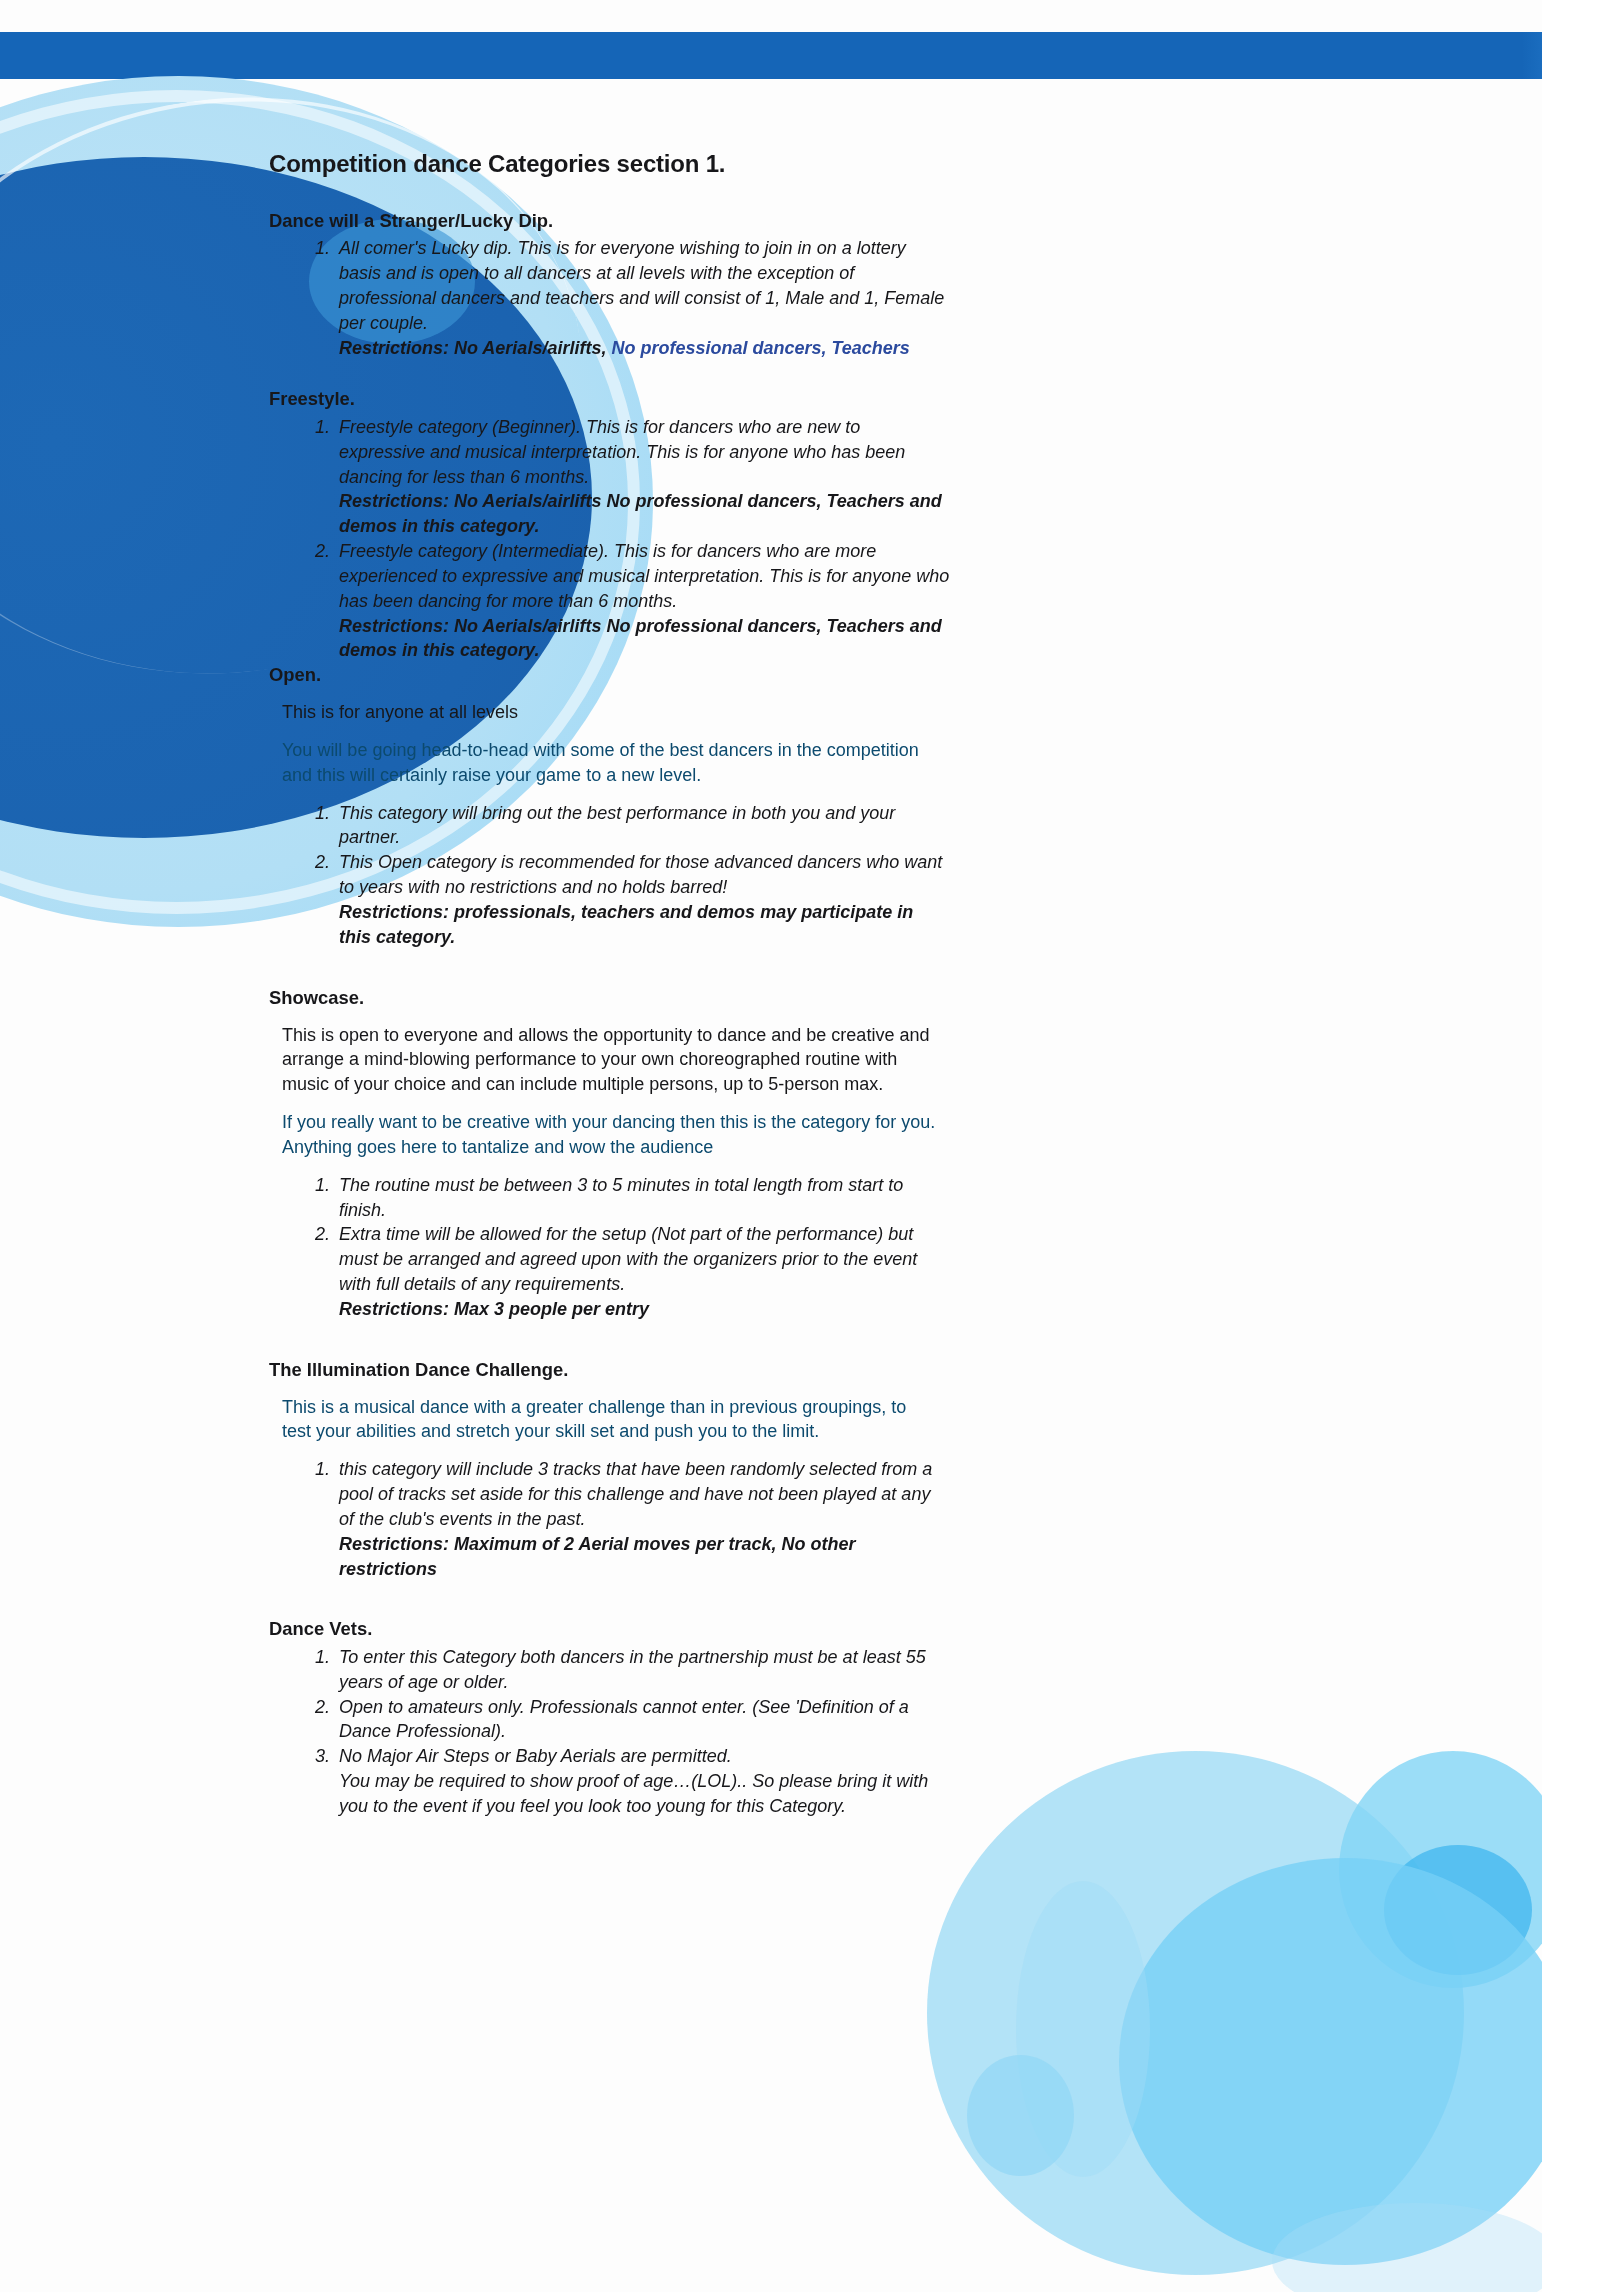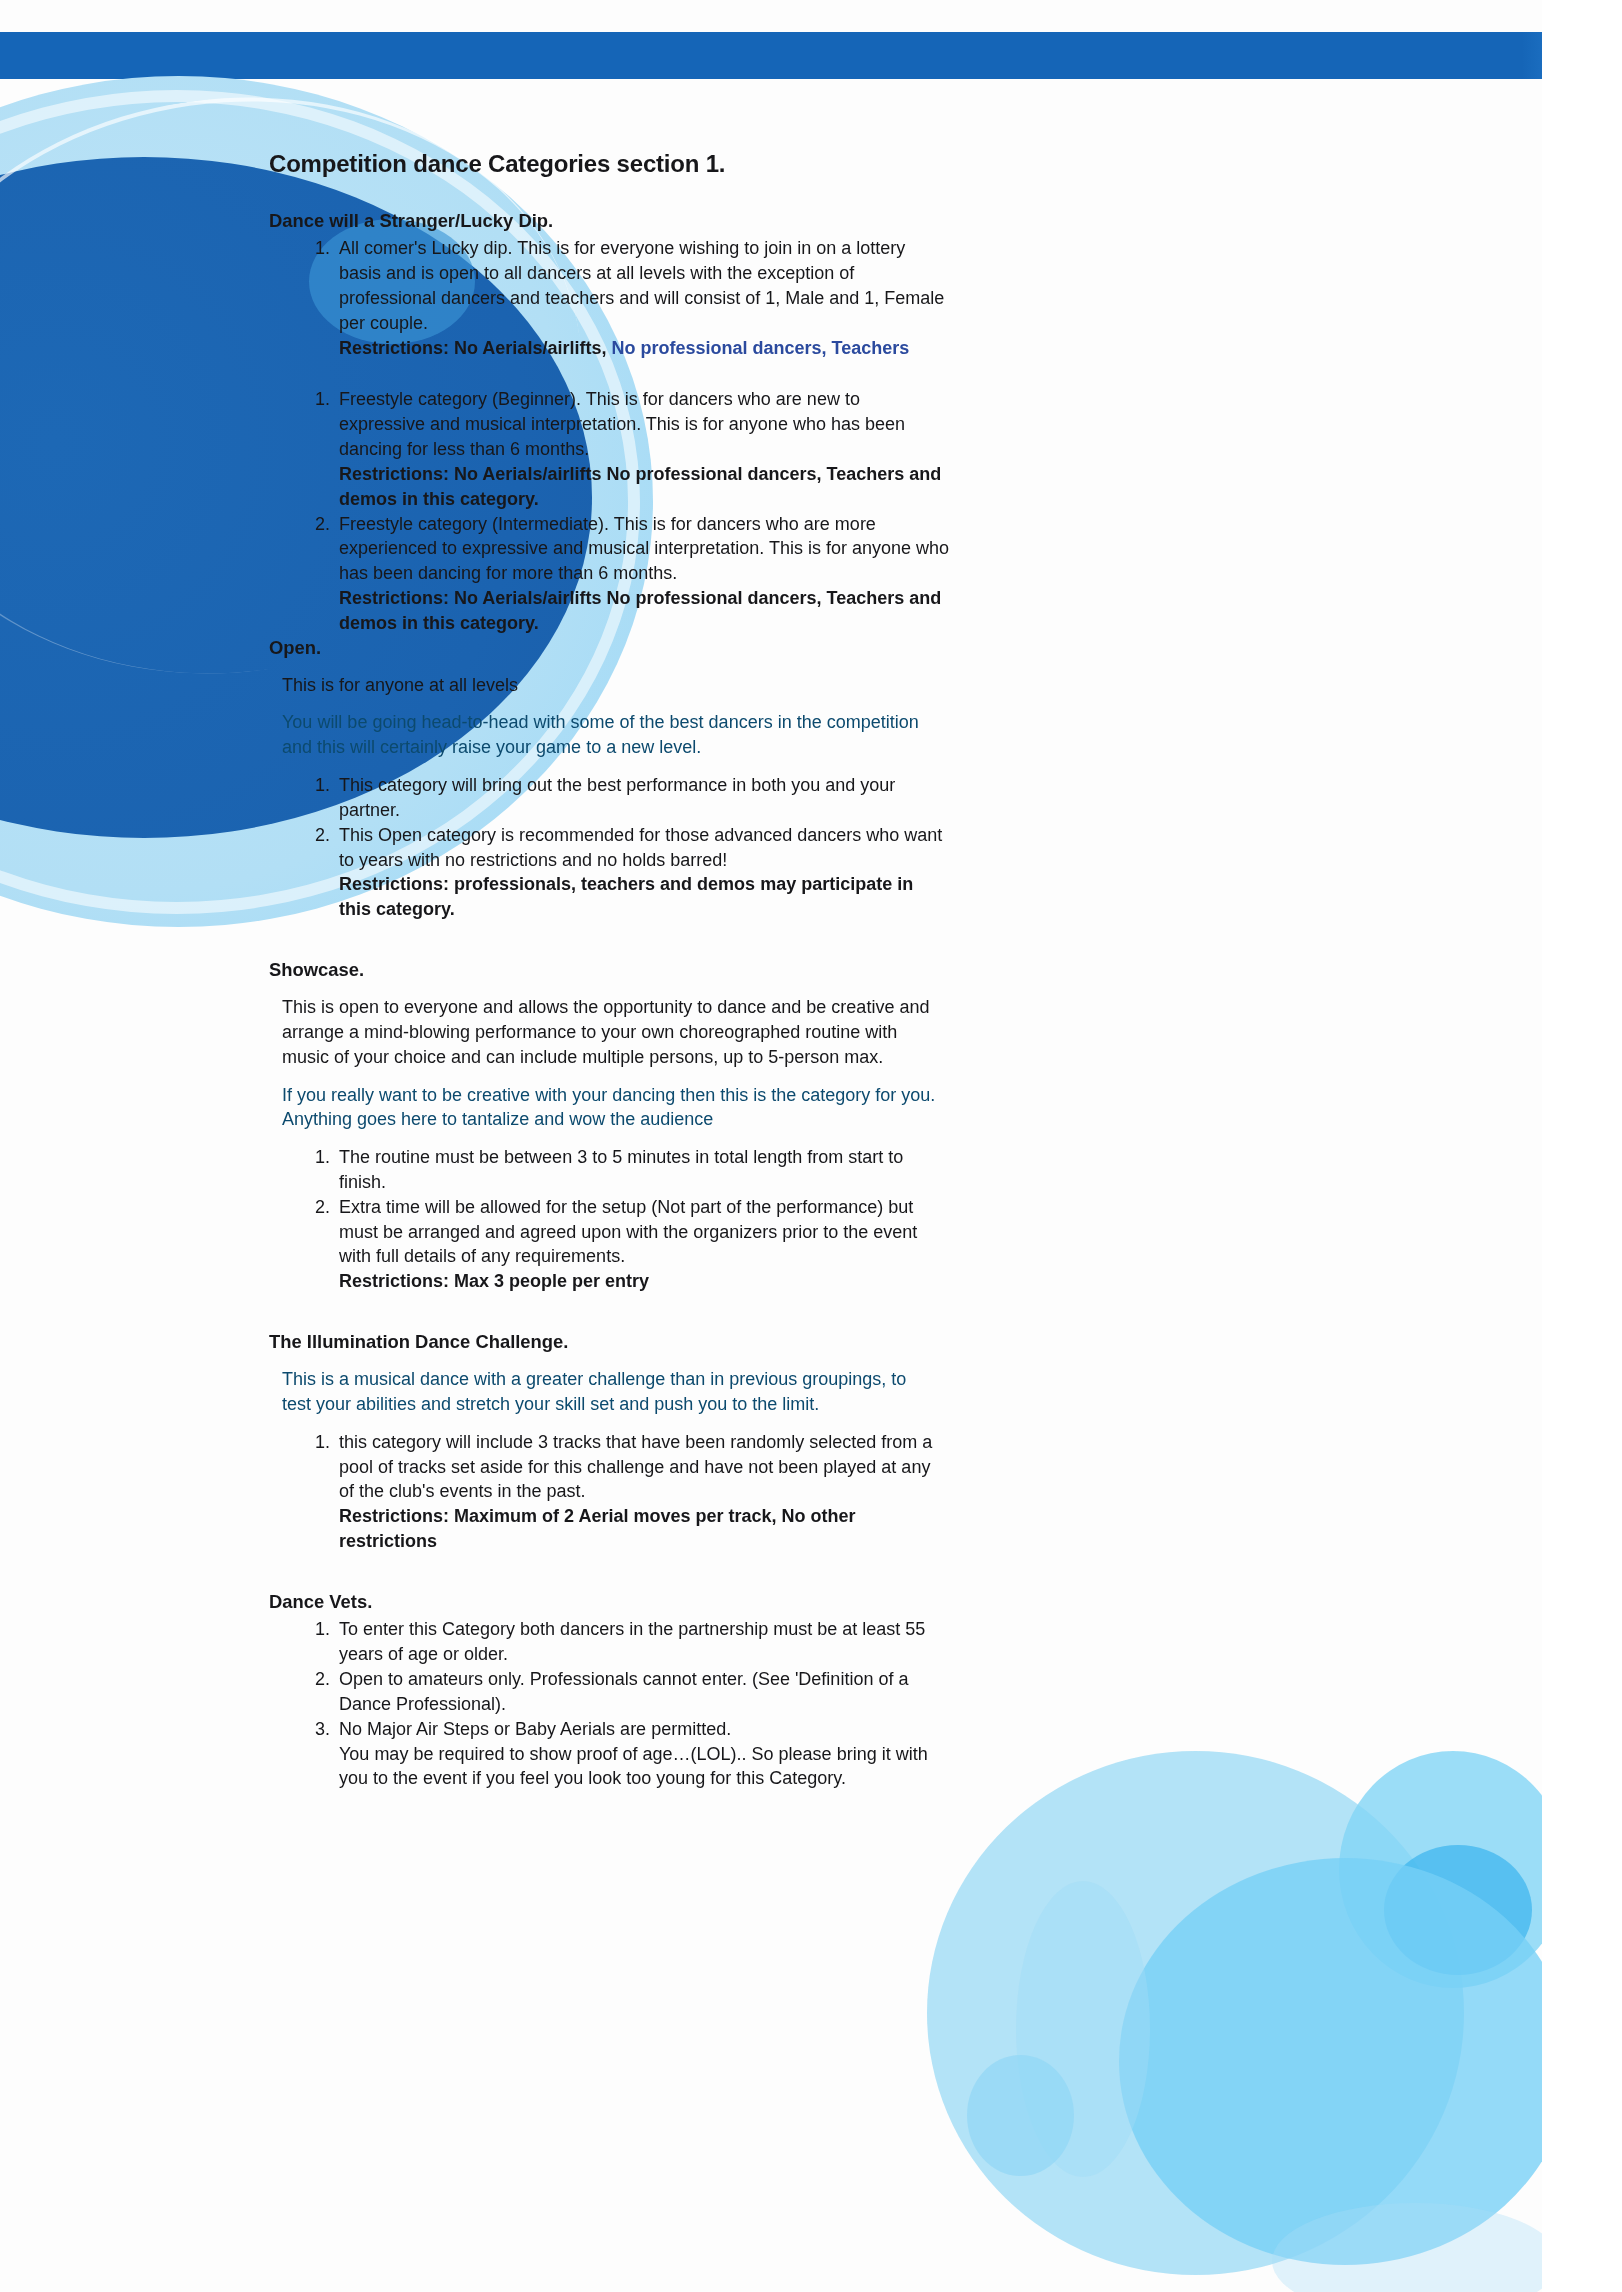--- a/index.html
+++ b/index.html
@@ -175,20 +175,21 @@
     margin: 13px;
   }
   .sec-para.light {
     color: #0c4a6e;
   }
   ol.items {
     margin: 0 0 0 0;
     padding-left: 70px;
     list-style: none;
     counter-reset: li;
+    font-style: italic;
   }
   ol.items > li {
     position: relative;
     font-size: 18px;
     line-height: 1.38;
     margin: 0 0 0 0;
     counter-increment: li;
   }
   ol.items > li::before {
     content: counter(li) ".";
@@ -245,20 +246,21 @@
         <li>
           <span>All comer's Lucky dip. This is for everyone wishing to join in on a lottery basis and is open to all dancers at all levels with the exception of professional dancers and teachers and will consist of 1, Male and 1, Female per couple.</span>
           <span class="restr"><span>Restrictions: No Aerials/airlifts, </span><span class="restr-blue">No professional dancers, Teachers</span></span>
         </li>
       </ol>
     </div>
 
     <div class="gap-md"></div>
 
     <div class="sec">
+      <div class="sec-head">Freestyle.</div>
       <ol class="items">
         <li>
           <span>Freestyle category (Beginner). This is for dancers who are new to expressive and musical interpretation. This is for anyone who has been dancing for less than 6 months.</span>
           <span class="restr">Restrictions: No Aerials/airlifts No professional dancers, Teachers and demos in this category.</span>
         </li>
         <li>
           <span>Freestyle category (Intermediate). This is for dancers who are more experienced to expressive and musical interpretation. This is for anyone who has been dancing for more than 6 months.</span>
           <span class="restr">Restrictions: No Aerials/airlifts No professional dancers, Teachers and demos in this category.</span>
         </li>
       </ol>

